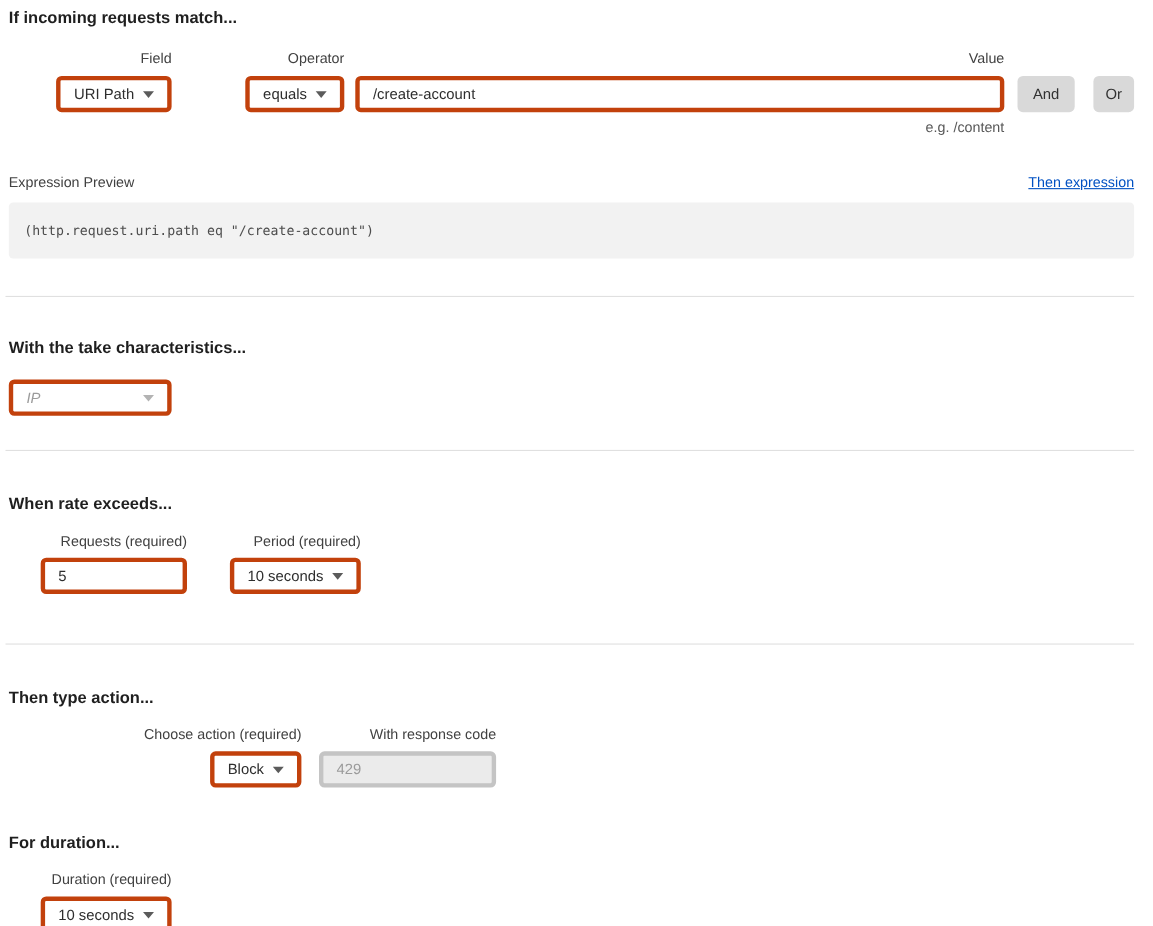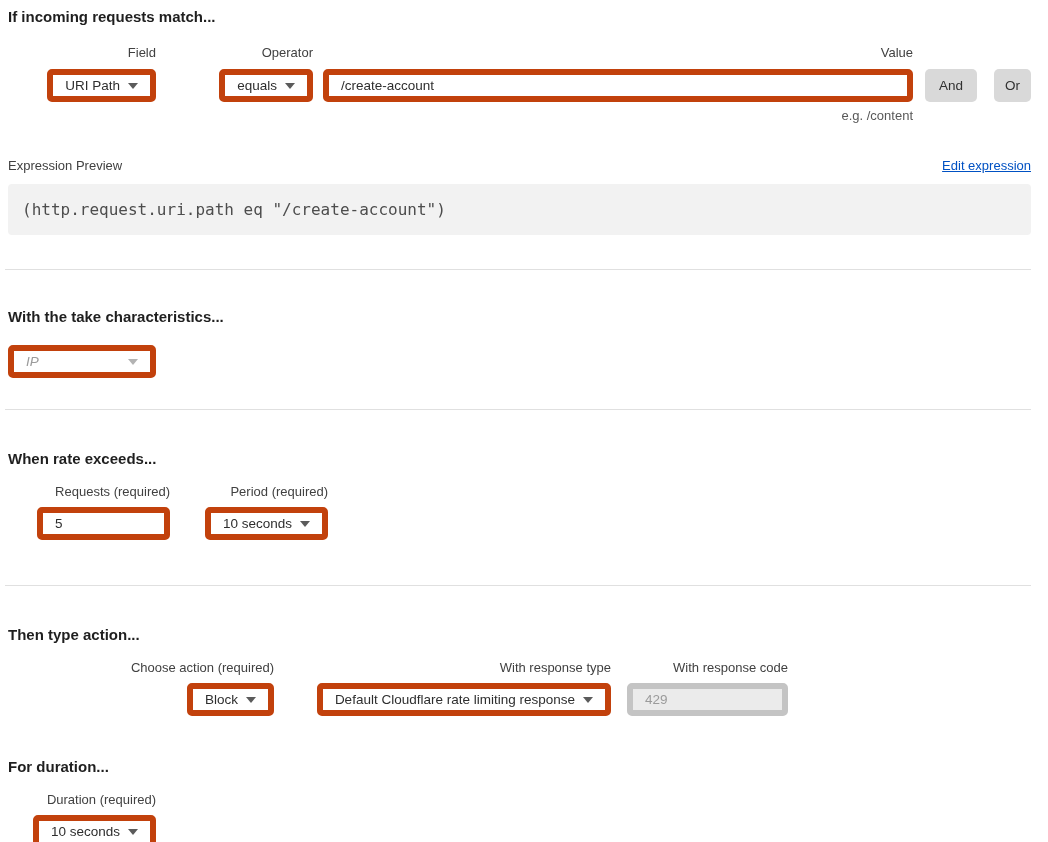--- a/index.html
+++ b/index.html
@@ -32,21 +32,21 @@
   .field-row {
     display: flex;
     align-items: flex-start;
     gap: 10px;
   }
   .col { display: flex; flex-direction: column; align-items: flex-end; }
   .grow { flex: 1 1 auto; }
 
   .select, .text-input {
     height: 33px;
-    border: 6px solid #c2410c;
+    border: 4px solid #c2410c;
     border-radius: 5px;
     background: #ffffff;
     font-size: 13.5px;
     color: #2e2e2e;
     font-family: "Liberation Sans", "DejaVu Sans", sans-serif;
   }
   .select {
     display: flex;
     align-items: center;
     justify-content: space-between;
@@ -99,21 +99,21 @@
     margin-top: 11px;
     height: 51px;
     background: #f2f2f2;
     border-radius: 4px;
     display: flex;
     align-items: center;
     padding: 0 14px;
   }
   .code-block code {
     font-family: "DejaVu Sans Mono", "Liberation Mono", monospace;
-    font-size: 16px;
+    font-size: 12px;
     color: #4d4d4d;
     white-space: pre;
   }
 
   .divider { border: none; border-top: 1px solid #e0e0e0; height: 0; }
   .divider.d1 { margin: 34px 0 0 -3px; }
   .divider.d2 { margin: 31px 0 0 -3px; }
   .divider.d3 { margin: 45px 0 0 -3px; }
 
   .mt-38 { margin-top: 38px; }
@@ -162,21 +162,21 @@
       </div>
 
       <div class="conj-btns">
         <button class="gray-btn and">And</button>
         <button class="gray-btn or">Or</button>
       </div>
     </div>
 
     <div class="expr-header">
       <span class="expr-label">Expression Preview</span>
-      <a class="edit-link">Edit expression</a>
+      <a class="edit-link">Then expression</a>
     </div>
     <div class="code-block">
       <code>(http.request.uri.path eq "/create-account")</code>
     </div>
   </section>
 
   <hr class="divider d1">
 
   <section class="mt-38">
     <h2 class="section-title">With the take characteristics...</h2>
@@ -207,27 +207,20 @@
 
   <hr class="divider d3">
 
   <section class="mt-40">
     <h2 class="section-title mb-16">Then type action...</h2>
     <div class="field-row gap16">
       <div class="col w266">
         <span class="field-label label-tight">Choose action (required)</span>
         <div class="select">
           <span>Block</span>
-          <span class="chev"></span>
-        </div>
-      </div>
-      <div class="col w321">
-        <span class="field-label label-tight">With response type</span>
-        <div class="select">
-          <span>Default Cloudflare rate limiting response</span>
           <span class="chev"></span>
         </div>
       </div>
       <div class="col w161">
         <span class="field-label label-tight">With response code</span>
         <input class="text-input disabled" type="text" disabled="" value="429" style="">
       </div>
     </div>
   </section>
 

